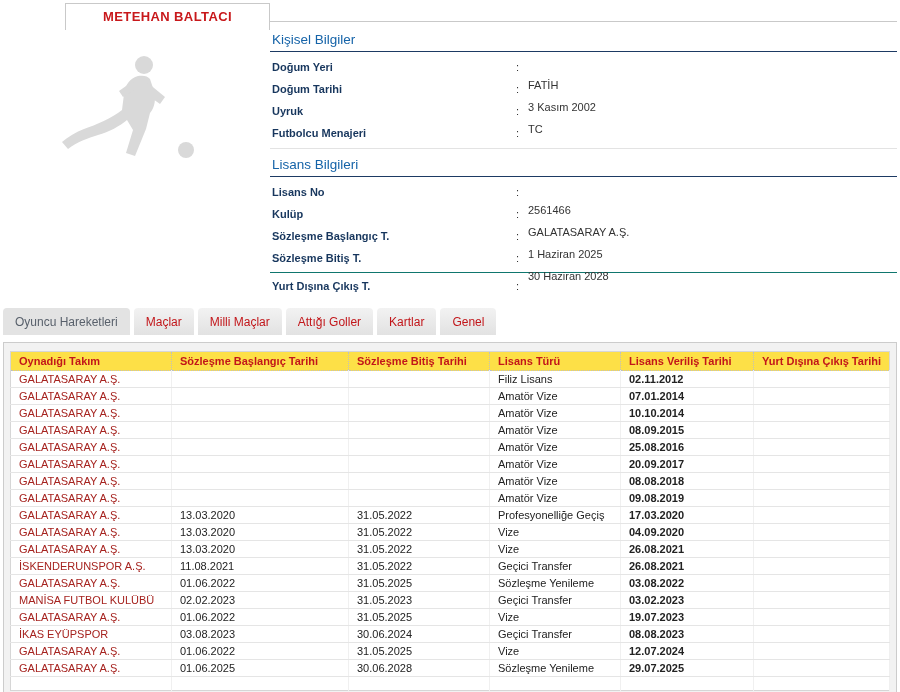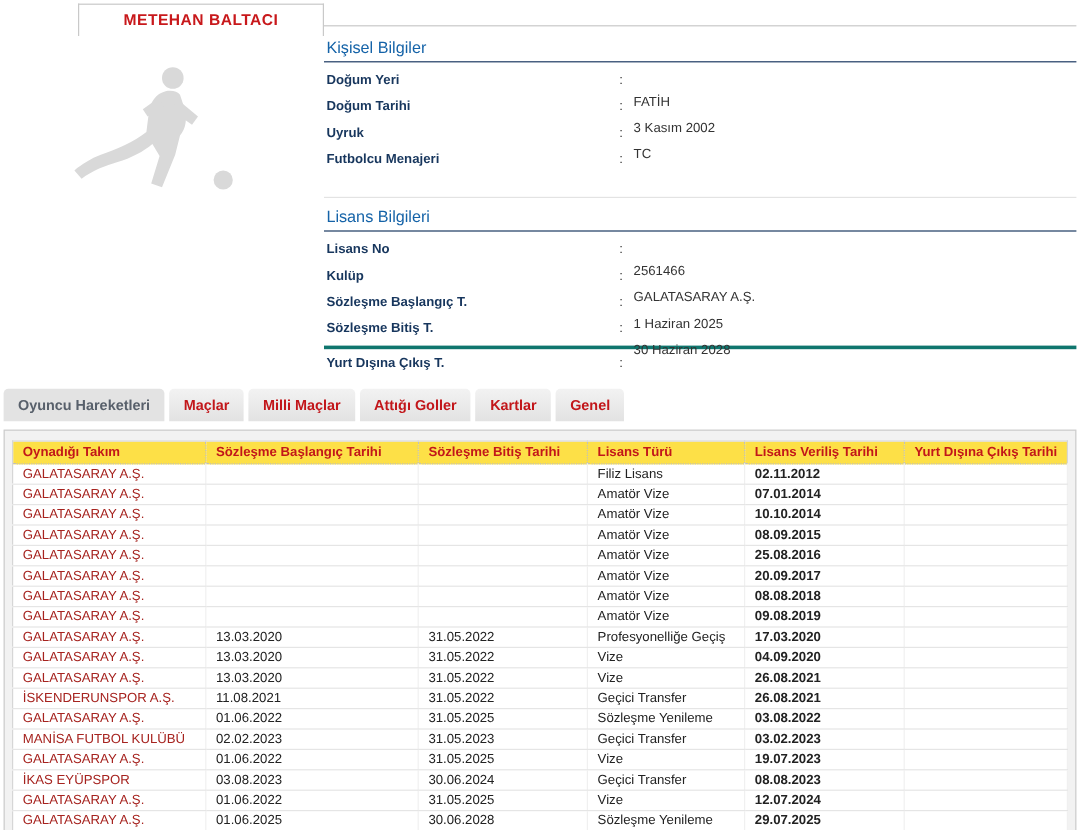--- a/index.html
+++ b/index.html
@@ -22,32 +22,32 @@
   .photo { margin: 20px auto 0 auto; width: 180px; height: 122px; }
 
   .right-col { flex: 1; margin-top: 18px; border-top: 1px solid #c9c9c9; padding-top: 7px; }
   .section-title {
     color: #1563a8; font-size: 13.5px; font-weight: normal;
     margin: 0; padding: 3px 0 4px 2px;
     border-bottom: 1px solid #1d3a63;
   }
   .section-title.second { margin-top: 5px; }
   .info-rows { padding-top: 4px; }
-  .info-rows.first { border-bottom: 1px solid #e3e3e3; padding-bottom: 20px; }
+  .info-rows.first { border-bottom: 1px solid #e3e3e3; padding-bottom: 4px; }
   .info-row { display: flex; align-items: center; height: 22px; }
   .info-label { width: 246px; padding-left: 2px; font-size: 11px; font-weight: bold; color: #17365d; }
   .info-colon { width: 12px; font-size: 11px; color: #333; }
   .info-value { font-size: 11px; color: #333; margin-top: 36px; }
-  #license-rows .info-row:last-child { border-top: 3px solid #0f766e; height: 27px; margin-top: 3px; }
+  #license-rows .info-row:last-child { border-top: 1px solid #0f766e; height: 27px; margin-top: 3px; }
 
   
   .tab-bar { display: flex; margin: 9px 0 0 3px; align-items: flex-end; }
   .tab {
     margin-right: 4px; padding: 7px 12px 6px 12px;
-    font-size: 12px; font-weight: bold; color: #c2161a;
+    font-size: 12px; font-weight: normal; color: #c2161a;
     background: linear-gradient(#f2f2f2, #e2e2e2);
     border-radius: 4px 4px 0 0; cursor: pointer; white-space: nowrap;
   }
   .tab.active { background: #e3e3e3; color: #58606b; }
 
   
   .panel {
     margin: 7px 3px 0 3px; height: 356px;
     background: #f2f2f2; border: 1px solid #cccccc;
     padding: 8px 6px;

